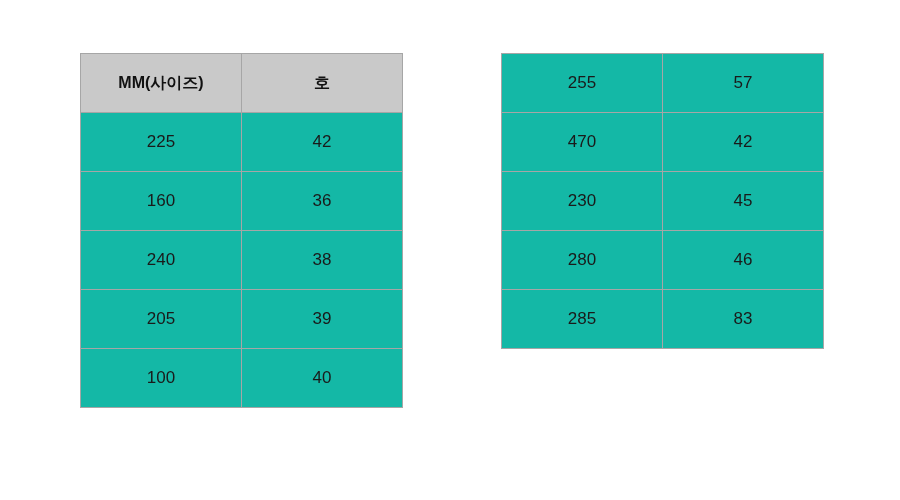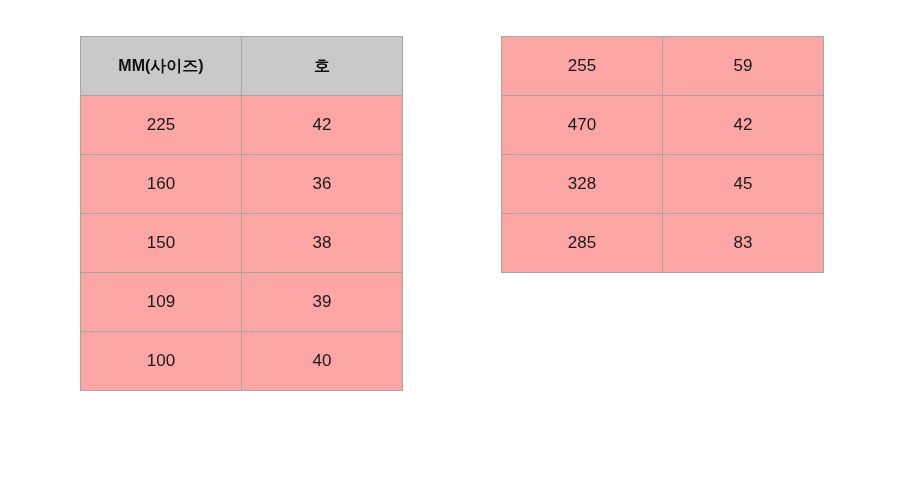--- a/index.html
+++ b/index.html
@@ -11,20 +11,21 @@
     height: 500px;
     background: #ffffff;
     font-family: "Liberation Sans", sans-serif;
     overflow: hidden;
   }
   .page {
     position: relative;
     width: 900px;
     height: 444px;
     box-sizing: border-box;
+    margin-top: 17px;
   }
   .size-table {
     position: absolute;
     border-collapse: collapse;
     table-layout: fixed;
   }
   .size-table.left {
     left: 80px;
     top: 36px;
   }
@@ -36,21 +37,21 @@
   .size-table th {
     border: 1px solid #a6a6a6;
     width: 160px;
     height: 58px;
     text-align: center;
     vertical-align: middle;
     font-size: 17px;
     font-weight: normal;
     color: #1a1a1a;
     padding: 0;
-    background: #fca5a5;
+    background: #14b8a6;
   }
   .size-table th {
     background: #c9c9c9;
     font-weight: bold;
     font-size: 16px;
     color: #111111;
   }
 </style>
 </head>
 <body>
@@ -67,47 +68,51 @@
     <tbody>
       <tr>
         <td>225</td>
         <td>42</td>
       </tr>
       <tr>
         <td>160</td>
         <td>36</td>
       </tr>
       <tr>
-        <td>150</td>
+        <td>240</td>
         <td>38</td>
       </tr>
       <tr>
-        <td>109</td>
+        <td>205</td>
         <td>39</td>
       </tr>
       <tr>
         <td>100</td>
         <td>40</td>
       </tr>
     </tbody>
   </table>
 
   <table class="size-table right">
     <tbody>
       <tr>
         <td>255</td>
-        <td>59</td>
+        <td>57</td>
       </tr>
       <tr>
         <td>470</td>
         <td>42</td>
       </tr>
       <tr>
-        <td>328</td>
+        <td>230</td>
         <td>45</td>
+      </tr>
+      <tr>
+        <td>280</td>
+        <td>46</td>
       </tr>
       <tr>
         <td>285</td>
         <td>83</td>
       </tr>
     </tbody>
   </table>
 
 </div>
 

